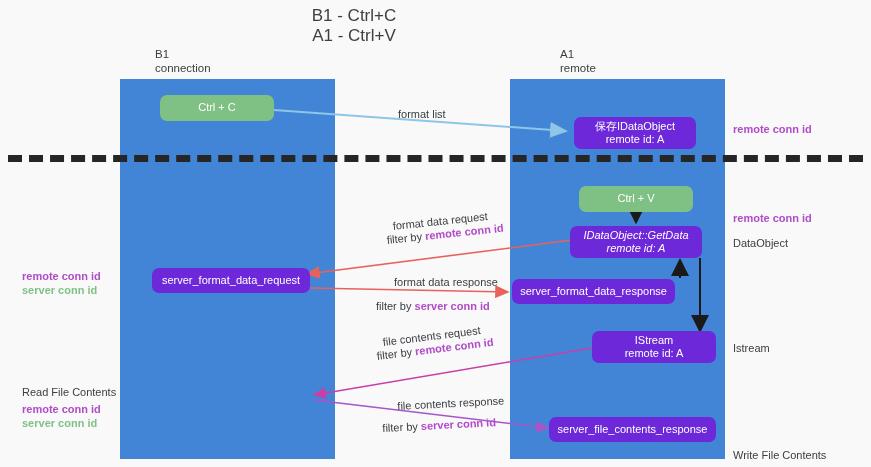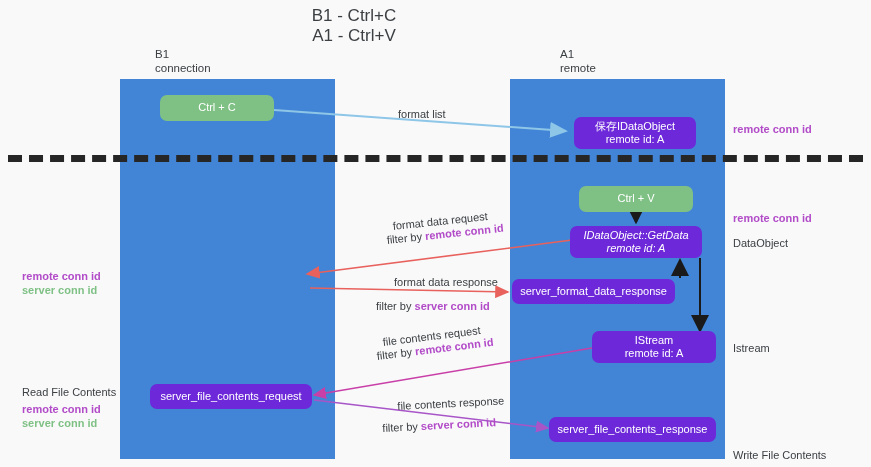--- a/index.html
+++ b/index.html
@@ -134,33 +134,33 @@
 
   <div class="box green" style="left:579px;top:172px;width:114px;height:26px;margin-top:14px;">
     <span>Ctrl + V</span>
   </div>
 
   <div class="box orange" style="left:570px;top:226px;width:132px;height:32px;font-style:italic;">
     <span>IDataObject::GetData</span>
     <span class="l2">remote id: A</span>
   </div>
 
+  <div class="box orange" style="left:152px;top:268px;width:158px;height:25px;">
+    <span>server_format_data_request</span>
+  </div>
 
   <div class="box orange" style="left:512px;top:279px;width:163px;height:25px;">
     <span>server_format_data_response</span>
   </div>
 
   <div class="box orange" style="left:592px;top:331px;width:124px;height:32px;">
     <span>IStream</span>
     <span class="l2">remote id: A</span>
   </div>
 
-  <div class="box orange" style="left:150px;top:384px;width:162px;height:25px;">
-    <span>server_file_contents_request</span>
-  </div>
 
   <div class="box orange" style="left:549px;top:417px;width:167px;height:25px;">
     <span>server_file_contents_response</span>
   </div>
 
   <div class="elabel" style="left:398px;top:101px;margin-top:6px;">format list</div>
 
   <div class="elabel" style="left:392px;top:219px;transform:rotate(-6deg);transform-origin:left top;">format data request</div>
   <div class="elabel" style="left:386px;top:233px;transform:rotate(-6deg);transform-origin:left top;">
     <span>filter by </span><b class="purple">remote conn id</b>

